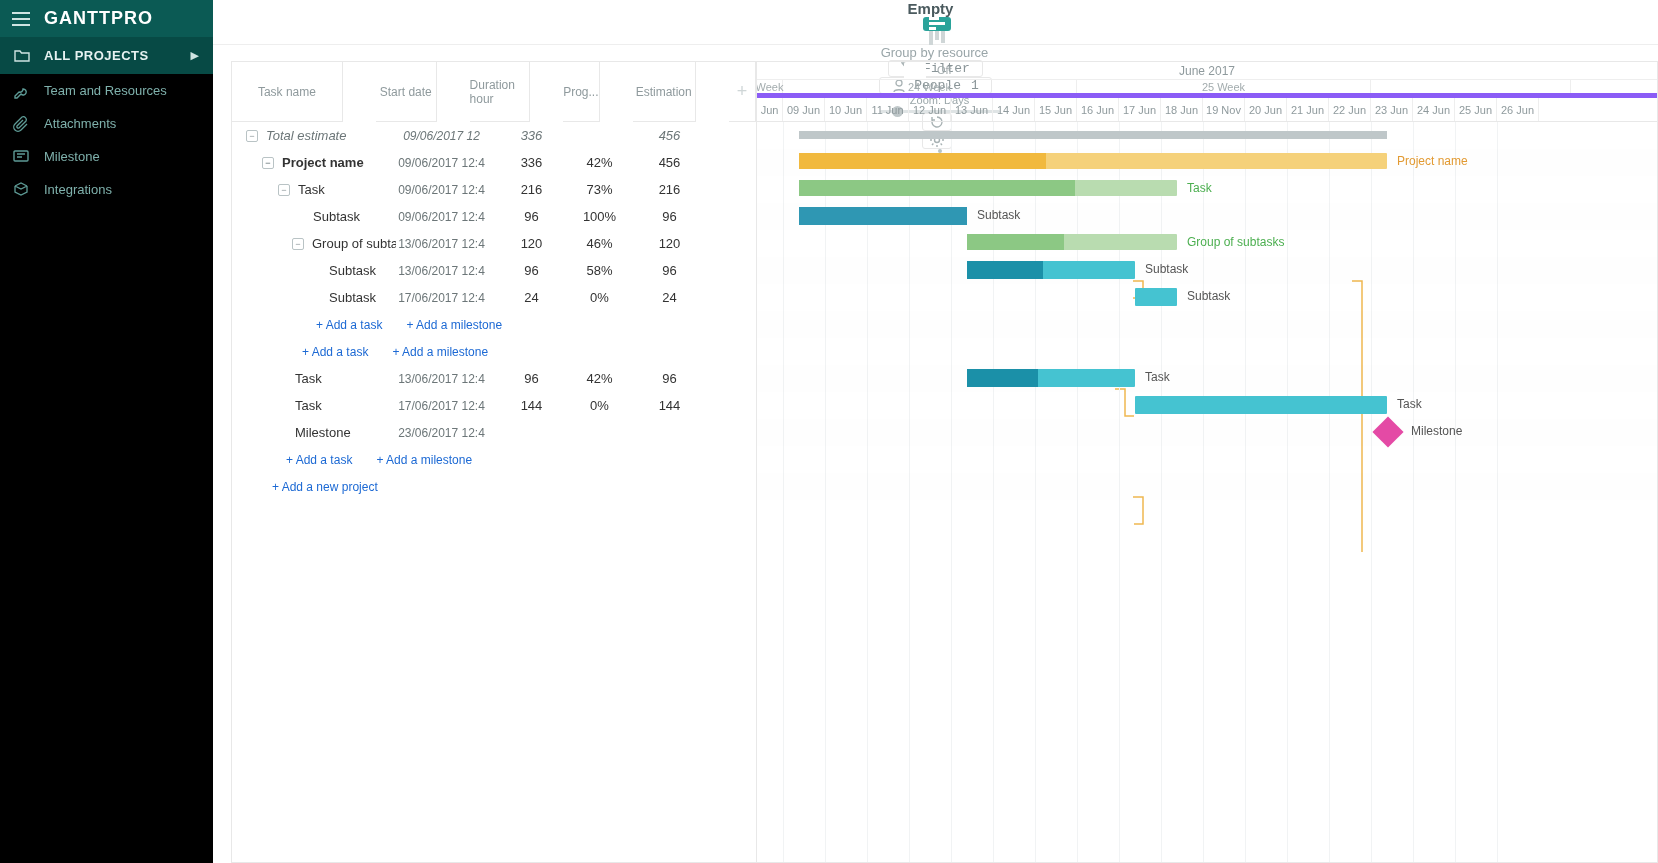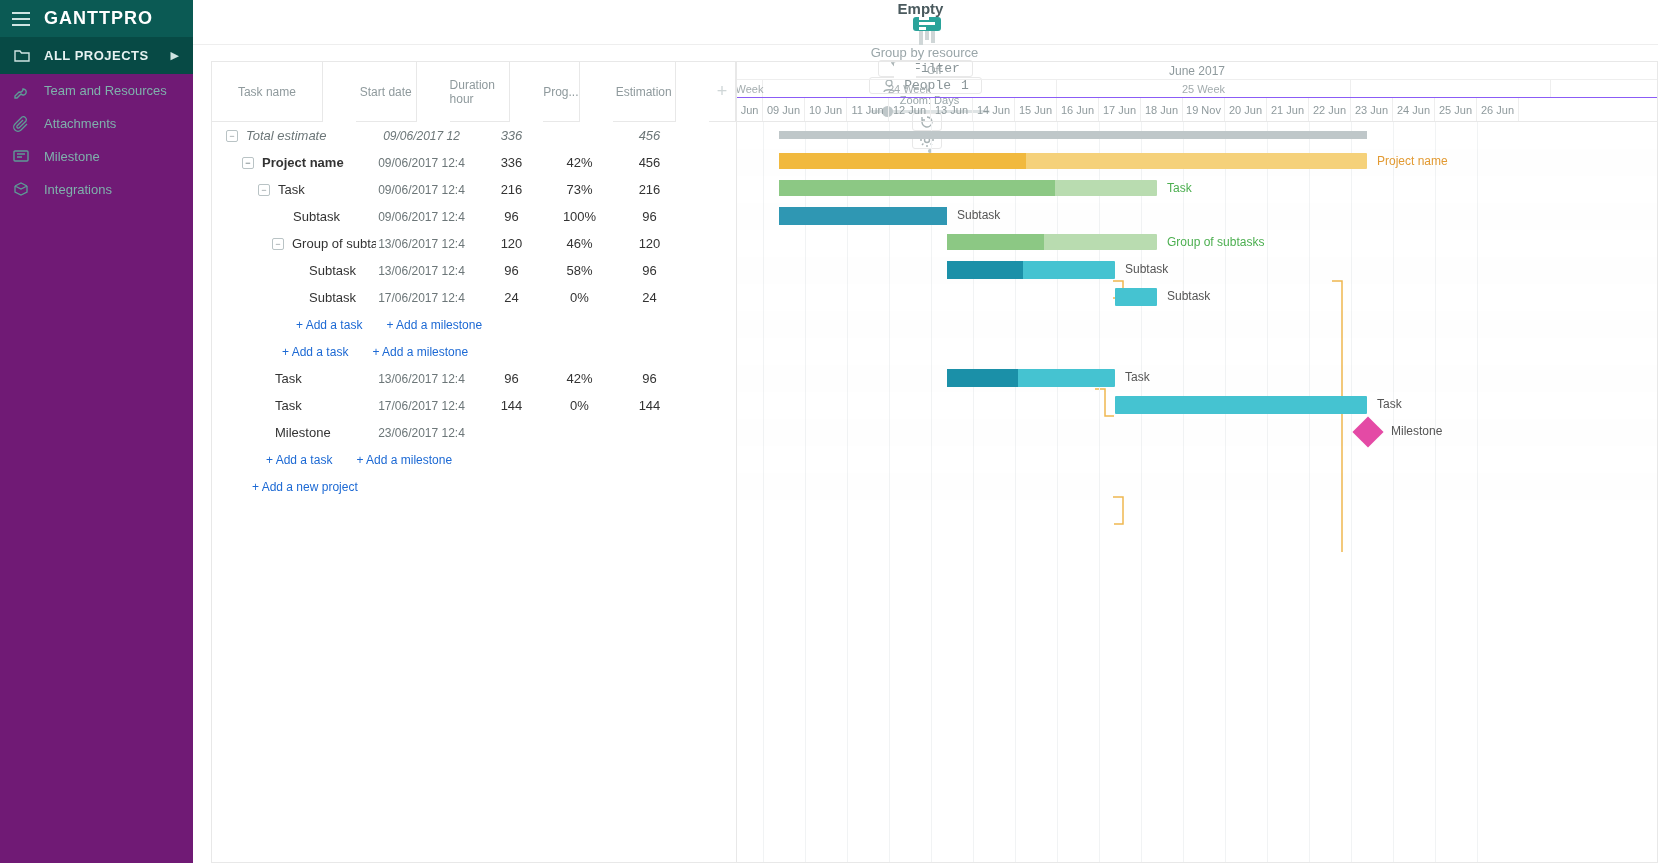--- a/index.html
+++ b/index.html
@@ -12,22 +12,22 @@
   height: 863px;
   overflow: hidden;
 }
 .app {
   display: flex;
   height: 100%;
 }
 
 
 .sidebar {
-  width: 193px;
-  background: #701a75;
+  width: 213px;
+  background: #000000;
   color: #fff;
   display: flex;
   flex-direction: column;
   flex-shrink: 0;
 }
 .side-top {
   display: flex;
   align-items: center;
   height: 37px;
   padding: 0 12px;
@@ -316,21 +316,21 @@
   font-size:12px;
   color:#8f9a9d;
   border-bottom:1px solid #eee;
   padding-top:2px;
 }
 .cal-weeks {
   height:18px;
   display:flex;
   color:#a3acae;
   font-size:11px;
-  border-bottom:1px solid #8b5cf6;
+  border-bottom:5px solid #8b5cf6;
 }
 .wk { border-right:1px solid #eee; display:flex;align-items:center;justify-content:center; }
 .cal-days {
   height:24px;
   display:flex;
   color:#8f9a9d;
   font-size:11px;
   border-bottom:1px solid #e8e8e8;
 }
 .dy {

